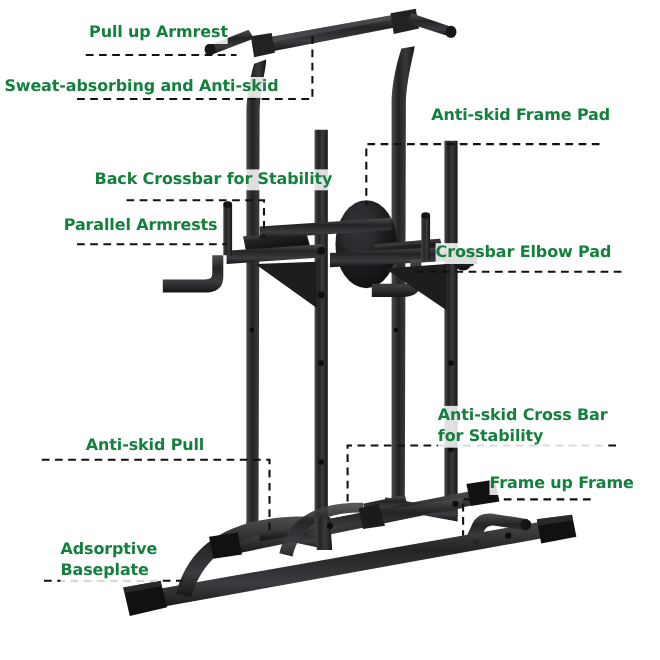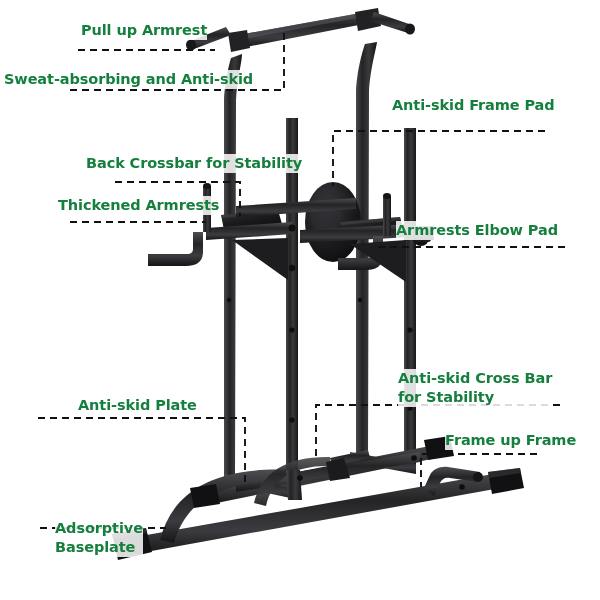--- a/index.html
+++ b/index.html
@@ -240,23 +240,23 @@
         <polyline points="537,454 421,454 421,487"></polyline>
         <polyline points="40,528 166,528"></polyline>
       </g>
   </svg>
 
   <div id="callout-layer">
       <div class="callout" style="left: 81px; top: 21px;">Pull up Armrest</div>
       <div class="callout" style="left: 4px; top: 70px;">Sweat-absorbing and Anti-skid</div>
       <div class="callout" style="left: 392px; top: 96px;">Anti-skid Frame Pad</div>
       <div class="callout" style="left: 49px; top: 154px; margin-left: 37px;">Back Crossbar for Stability</div>
-      <div class="callout" style="left: 58px; top: 196px;">Thickened Armrests</div>
-      <div class="callout" style="left: 396px; top: 221px;">Armrests Elbow Pad</div>
+      <div class="callout" style="left: 58px; top: 196px;">Parallel Armrests</div>
+      <div class="callout" style="left: 396px; top: 221px;">Crossbar Elbow Pad</div>
       <div class="callout" style="left: 398px; top: 369px;">Anti-skid Cross Bar
 for Stability</div>
-      <div class="callout" style="left: 78px; top: 396px;">Anti-skid Plate</div>
+      <div class="callout" style="left: 78px; top: 396px;">Anti-skid Pull</div>
       <div class="callout" style="left: 445px; top: 431px;">Frame up Frame</div>
-      <div class="callout" style="left: 55px; top: 491px; margin-top: 28px;">Adsorptive
+      <div class="callout" style="left: 55px; top: 491px;">Adsorptive
 Baseplate</div>
     </div>
 
 </div>
 
 </body></html>

